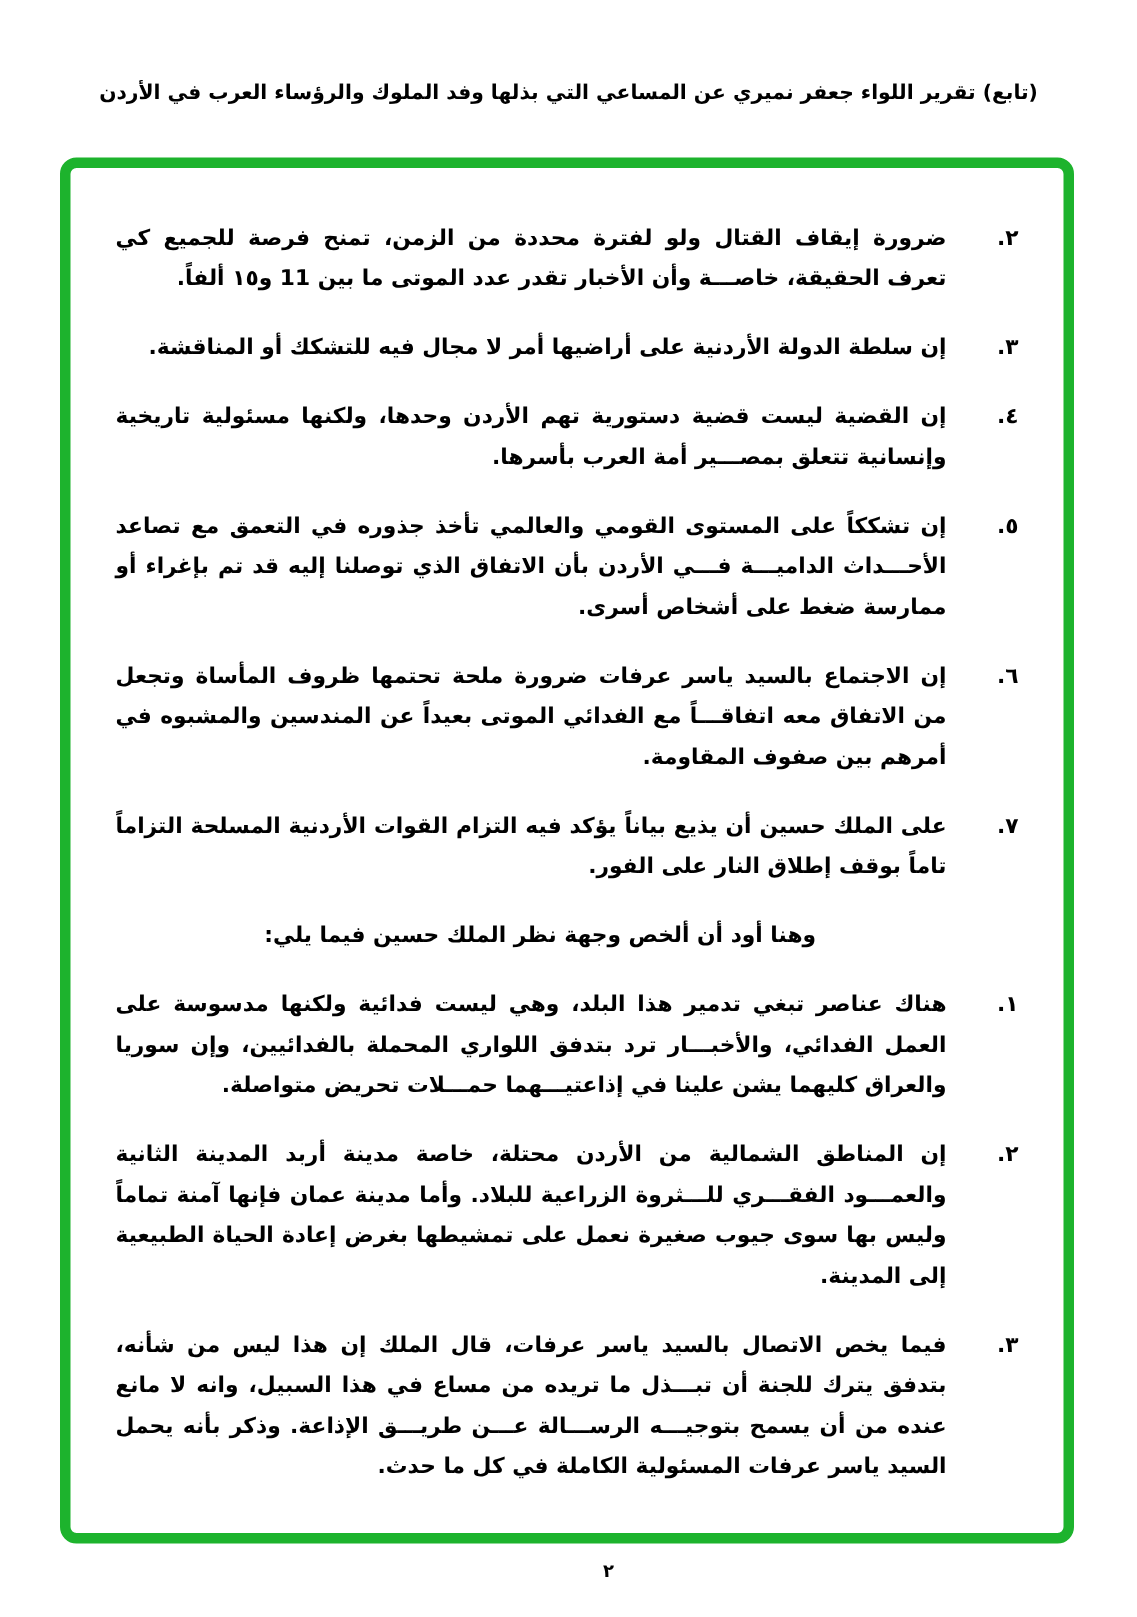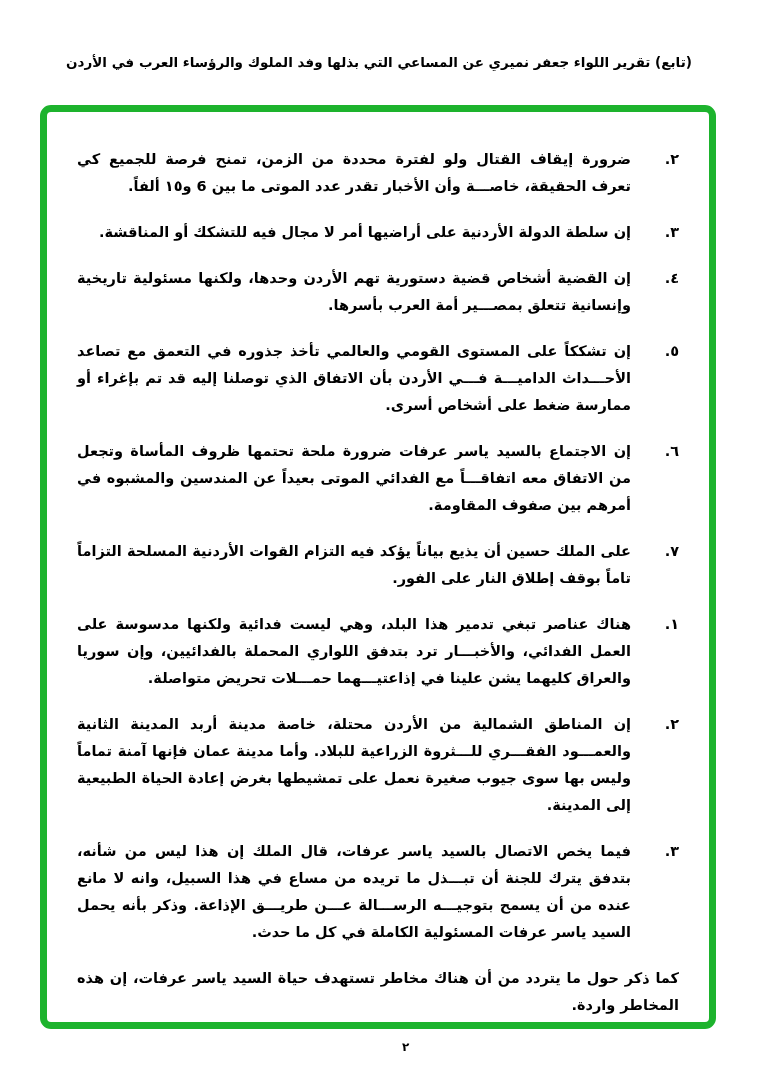--- a/index.html
+++ b/index.html
@@ -76,64 +76,64 @@
 
 <div class="page">
 
   <div class="doc-header">(تابع) تقرير اللواء جعفر نميري عن المساعي التي بذلها وفد الملوك والرؤساء العرب في الأردن</div>
 
   <div class="green-box">
     <div class="content">
 
       <div class="item">
         <span class="num">٢.</span>
-        <div class="txt">ضرورة إيقاف القتال ولو لفترة محددة من الزمن، تمنح فرصة للجميع كي تعرف الحقيقة، خاصـــة وأن الأخبار تقدر عدد الموتى ما بين 6 و١٥ ألفاً.</div>
+        <div class="txt">ضرورة إيقاف القتال ولو لفترة محددة من الزمن، تمنح فرصة للجميع كي تعرف الحقيقة، خاصـــة وأن الأخبار تقدر عدد الموتى ما بين 11 و١٥ ألفاً.</div>
       </div>
 
       <div class="item">
         <span class="num">٣.</span>
         <div class="txt">إن سلطة الدولة الأردنية على أراضيها أمر لا مجال فيه للتشكك أو المناقشة.</div>
       </div>
 
       <div class="item">
         <span class="num">٤.</span>
-        <div class="txt">إن القضية أشخاص قضية دستورية تهم الأردن وحدها، ولكنها مسئولية تاريخية وإنسانية تتعلق بمصـــير أمة العرب بأسرها.</div>
+        <div class="txt">إن القضية ليست قضية دستورية تهم الأردن وحدها، ولكنها مسئولية تاريخية وإنسانية تتعلق بمصـــير أمة العرب بأسرها.</div>
       </div>
 
       <div class="item">
         <span class="num">٥.</span>
         <div class="txt">إن تشككاً على المستوى القومي والعالمي تأخذ جذوره في التعمق مع تصاعد الأحـــداث الداميـــة فـــي الأردن بأن الاتفاق الذي توصلنا إليه قد تم بإغراء أو ممارسة ضغط على أشخاص أسرى.</div>
       </div>
 
       <div class="item">
         <span class="num">٦.</span>
         <div class="txt">إن الاجتماع بالسيد ياسر عرفات ضرورة ملحة تحتمها ظروف المأساة وتجعل من الاتفاق معه اتفاقـــاً مع الفدائي الموتى بعيداً عن المندسين والمشبوه في أمرهم بين صفوف المقاومة.</div>
       </div>
 
       <div class="item">
         <span class="num">٧.</span>
         <div class="txt">على الملك حسين أن يذيع بياناً يؤكد فيه التزام القوات الأردنية المسلحة التزاماً تاماً بوقف إطلاق النار على الفور.</div>
       </div>
 
+      <div class="para indent-deep">وهنا أود أن ألخص وجهة نظر الملك حسين فيما يلي:</div>
 
       <div class="item">
         <span class="num">١.</span>
         <div class="txt">هناك عناصر تبغي تدمير هذا البلد، وهي ليست فدائية ولكنها مدسوسة على العمل الفدائي، والأخبـــار ترد بتدفق اللواري المحملة بالفدائيين، وإن سوريا والعراق كليهما يشن علينا في إذاعتيـــهما حمـــلات تحريض متواصلة.</div>
       </div>
 
       <div class="item">
         <span class="num">٢.</span>
         <div class="txt">إن المناطق الشمالية من الأردن محتلة، خاصة مدينة أربد المدينة الثانية والعمـــود الفقـــري للـــثروة الزراعية للبلاد. وأما مدينة عمان فإنها آمنة تماماً وليس بها سوى جيوب صغيرة نعمل على تمشيطها بغرض إعادة الحياة الطبيعية إلى المدينة.</div>
       </div>
 
       <div class="item">
         <span class="num">٣.</span>
         <div class="txt">فيما يخص الاتصال بالسيد ياسر عرفات، قال الملك إن هذا ليس من شأنه، بتدفق يترك للجنة أن تبـــذل ما تريده من مساع في هذا السبيل، وانه لا مانع عنده من أن يسمح بتوجيـــه الرســـالة عـــن طريـــق الإذاعة. وذكر بأنه يحمل السيد ياسر عرفات المسئولية الكاملة في كل ما حدث.</div>
       </div>
 
-      <div class="para">كما ذكر حول ما يتردد من أن هناك مخاطر تستهدف حياة السيد ياسر عرفات، إن هذه المخاطر واردة.</div>
 
     </div>
   </div>
 
   <div class="page-number">٢</div>
 
 </div>
 
 </body></html>

